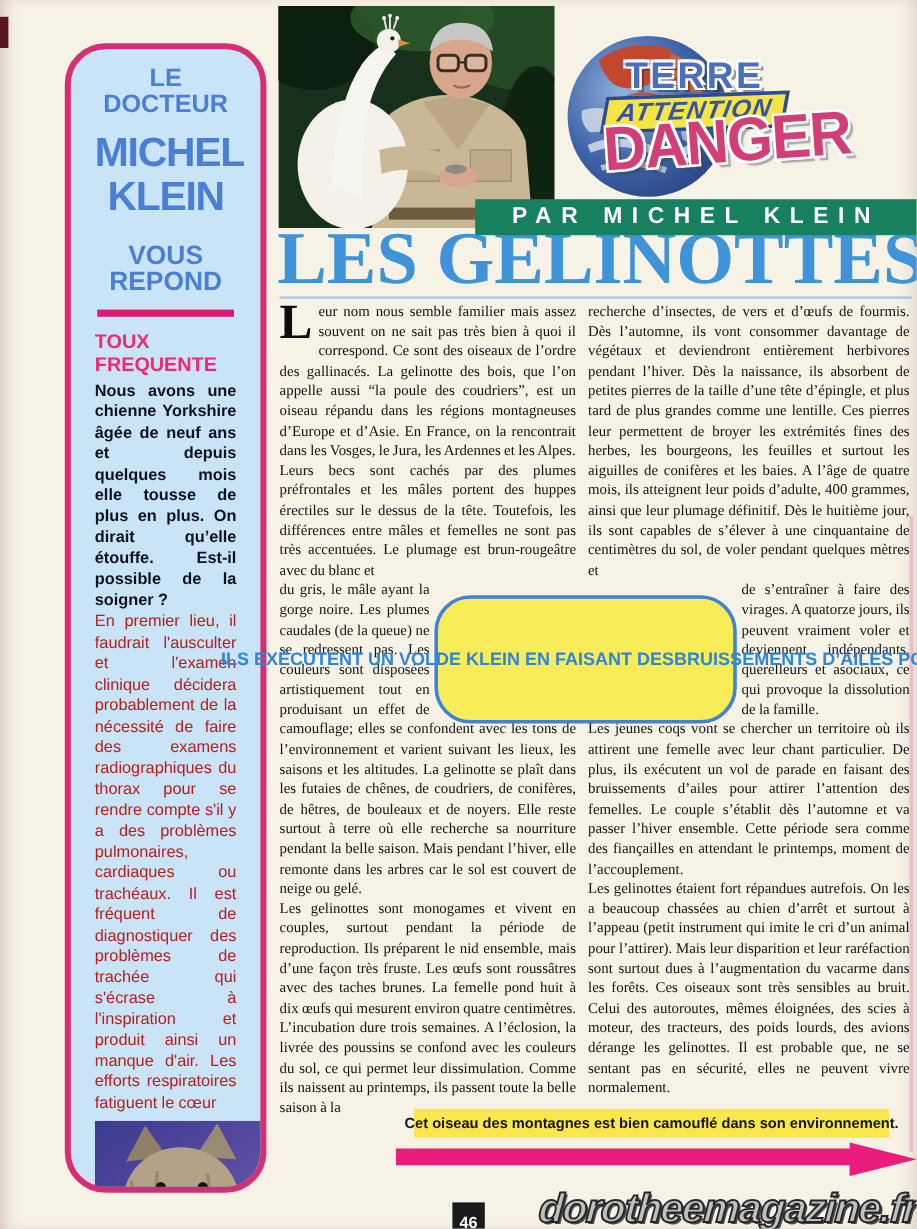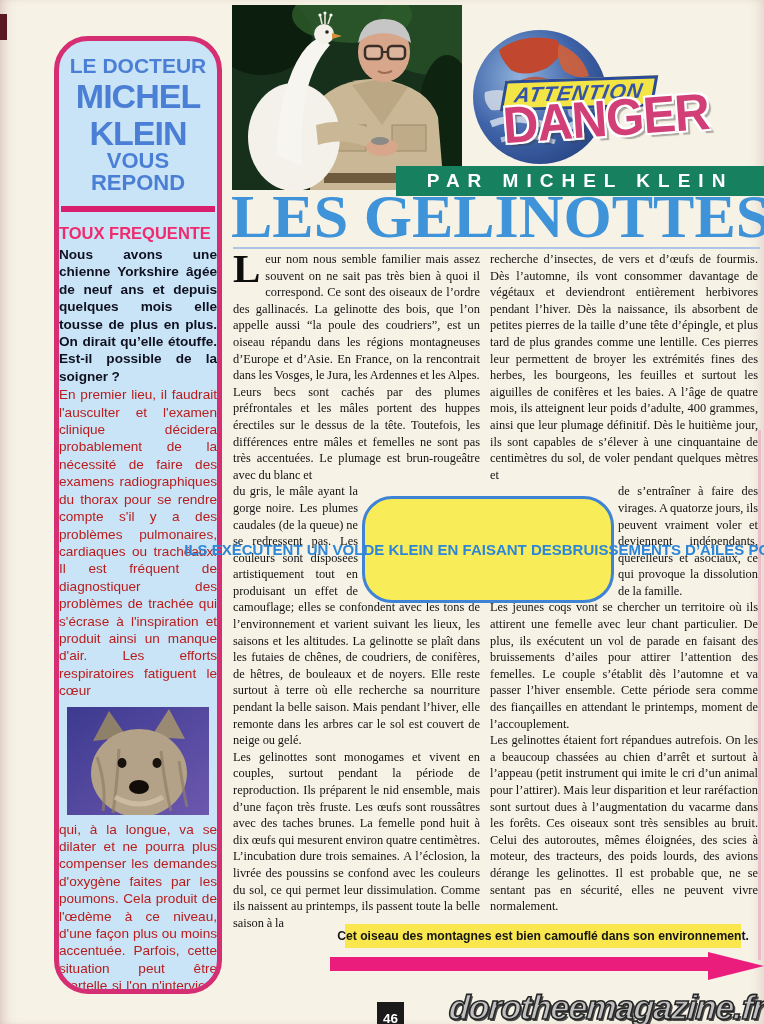--- a/index.html
+++ b/index.html
@@ -3,26 +3,26 @@
 <meta charset="utf-8">
 <style>
   html,body{margin:0;padding:0;background:#e8e4d8;}
   .page{position:relative;width:764px;height:1024px;background:#f6f2e5;overflow:hidden;
         font-family:"Liberation Sans",sans-serif;box-shadow:inset 10px 0 14px -9px rgba(140,70,80,.35), inset -10px 0 14px -9px rgba(140,90,90,.25);}
   .corner-mark{position:absolute;left:0;top:14px;width:7px;height:26px;background:#5a1722;}
   .edge-line{position:absolute;right:3px;top:430px;width:3px;height:530px;background:rgba(233,155,185,.55);}
 
   
   .sidebar{position:absolute;left:54px;top:36px;width:168px;height:958px;box-sizing:border-box;
-           background:#c9e4f6;border:5px solid #d62e72;border-radius:34px;padding:14px 0 8px;overflow:hidden;}
+           background:#c9e4f6;border:5px solid #d62e72;border-radius:34px;padding:14px 20px 8px;overflow:hidden;}
   .sb-title{text-align:center;color:#4b7fd6;font-weight:bold;line-height:1;}
   .sb-t1{font-size:21px;letter-spacing:0px;}
-  .sb-t2{font-size:34px;letter-spacing:-1px;margin-top:3px;}
+  .sb-t2{font-size:34px;letter-spacing:-1px;margin-top:13px;}
   .sb-t3{font-size:34px;letter-spacing:-1px;margin-top:3px;}
-  .sb-t4{font-size:22px;margin-top:0;}
+  .sb-t4{font-size:22px;margin-top:21px;}
   .sb-divider{height:6px;background:#d91e6e;margin:12px 2px 12px;}
   .sb-heading{color:#f02a6e;font-size:16.5px;font-weight:bold;margin:0 0 3px;letter-spacing:0;}
   .sb-question{font-weight:bold;font-size:13.6px;line-height:17.4px;color:#0f1020;text-align:justify;word-spacing:-.3px;}
   .sb-answer{font-size:13.6px;line-height:17.4px;color:#b91c1c;text-align:justify;word-spacing:-.3px;margin-top:1px;}
   .sb-photo{display:block;margin:7px auto 6px;}
 
   
   .photo-man{position:absolute;left:232px;top:5px;width:230px;height:185px;}
   .globe{position:absolute;left:471px;top:28px;width:138px;height:138px;}
   .logo-terre{position:absolute;left:521px;top:45px;z-index:4;font-weight:bold;font-size:31px;letter-spacing:2px;color:#4a6fc0;
@@ -147,20 +147,21 @@
     </defs>
     <circle cx="69" cy="69" r="67" fill="url(#sea)"></circle>
     <path d="M28 22 Q52 4 86 12 Q96 26 76 40 Q54 50 40 42 Q30 32 28 22Z" fill="#c2472f"></path>
     <path d="M88 16 Q112 26 118 48 Q104 52 92 42 Q84 28 88 16Z" fill="#d2603a" opacity=".9"></path>
     <path d="M50 52 Q70 44 84 56 Q80 72 62 72 Q50 64 50 52Z" fill="#c2472f" opacity=".85"></path>
     <path d="M14 64 Q34 58 44 70 Q36 84 20 82 Q12 74 14 64Z" fill="#d9dfe8" opacity=".8"></path>
     <path d="M20 96 Q44 86 70 96 Q90 104 104 96" stroke="#e6ebf2" stroke-width="7" fill="none" opacity=".75"></path>
     <path d="M30 112 Q56 104 84 114" stroke="#dfe5ee" stroke-width="5" fill="none" opacity=".7"></path>
     <path d="M100 70 Q116 76 120 88 Q108 96 98 88 Q94 78 100 70Z" fill="#e2e7ef" opacity=".6"></path>
   </svg>
+  <div class="logo-terre">TERRE</div>
   <div class="logo-attention">
     <span>ATTENTION</span>
   </div>
   <div class="logo-danger">DANGER</div>
 
   <div class="green-banner">PAR MICHEL KLEIN</div>
 
   <div class="article-title">LES GELINOTTES</div>
   <div class="title-rule"></div>
 

